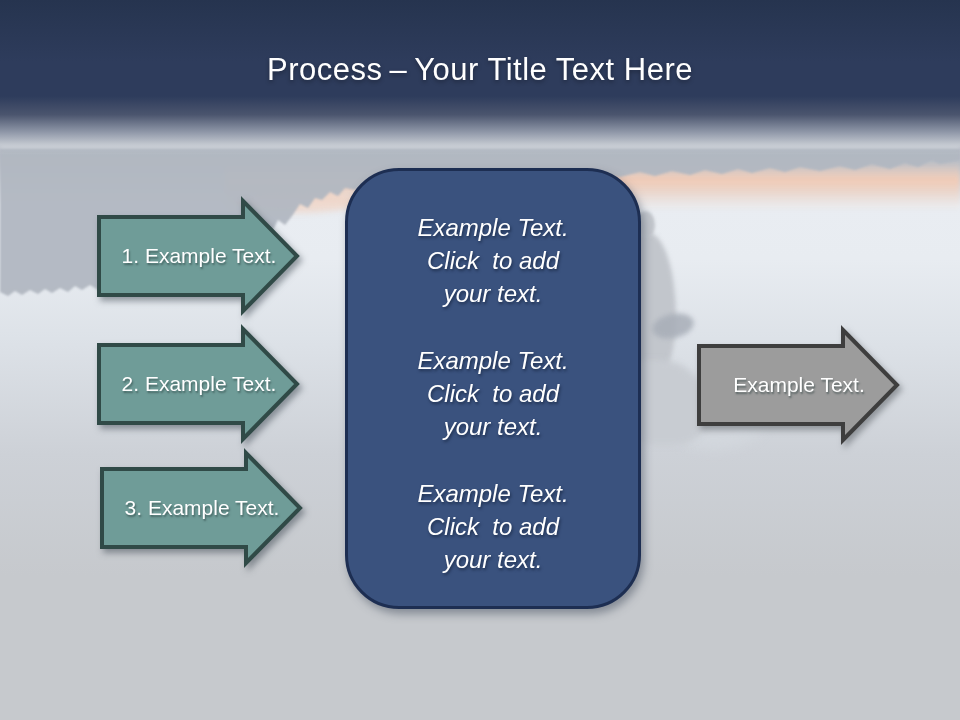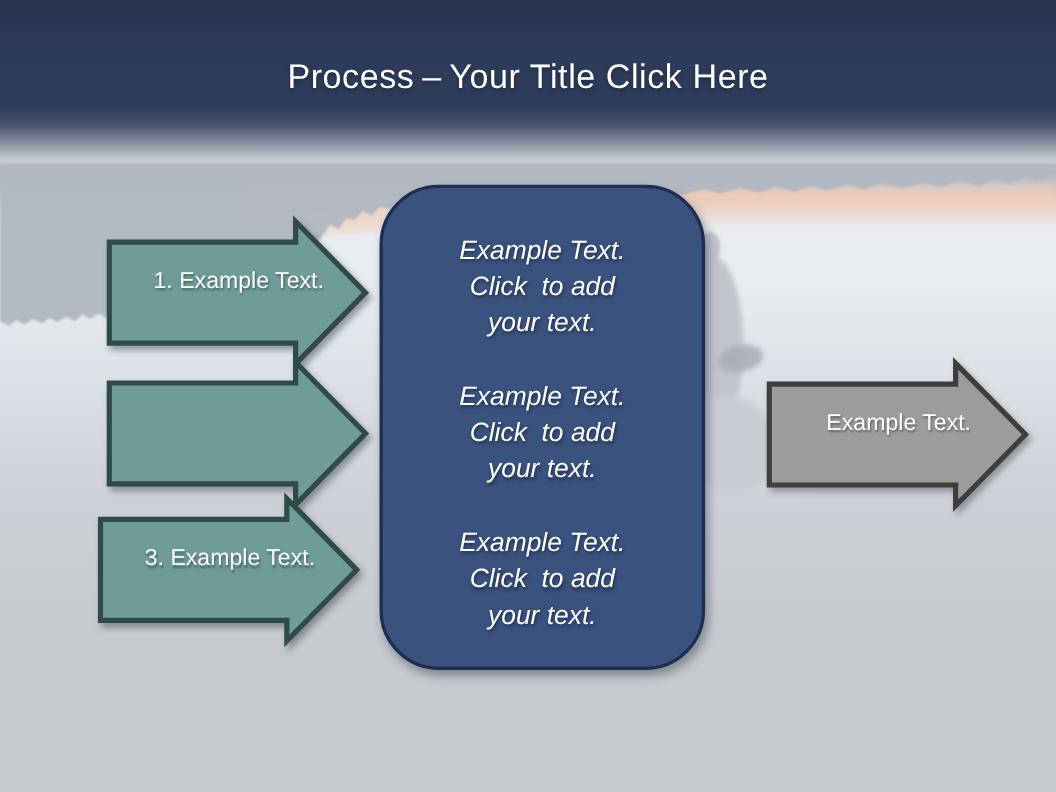--- a/index.html
+++ b/index.html
@@ -54,25 +54,25 @@
   }
   .title {
     margin:0; padding-top:52px; text-align:center;
     font-size:31px; font-weight:400; color:var(--title_text,#FFFFFF);
     text-shadow:0 2px 4px rgba(0,0,0,0.35); letter-spacing:0.5px;
   }
   .title-bold { font-weight:400; }
   .title-sep { margin:0 7px; }
 
   
-  .arrow { position:absolute; width:204px; height:114px; z-index:10;padding-left:36px; }
+  .arrow { position:absolute; width:204px; height:114px; z-index:10; }
   .arrow svg { position:absolute; inset:0; overflow:visible; }
   .arrow-1 { left:97px; top:199px; }
   .arrow-2 { left:97px; top:327px; }
-  .arrow-3 { left:89px; top:451px; }
+  .arrow-3 { left:100px; top:451px; }
   .arrow-right { left:697px; top:328px; }
   .arrow-teal svg { filter:drop-shadow(3px 4px 3px rgba(60,70,80,0.5)); }
   .arrow-gray svg { filter:drop-shadow(3px 4px 3px rgba(90,95,100,0.55)); }
   .poly-teal { fill:var(--teal_fill,#6F9C98); stroke:var(--teal_border,#304A47);
     stroke-width:4; stroke-miterlimit:10; }
   .poly-gray { fill:var(--gray_fill,#9C9C9C); stroke:var(--gray_border,#3E3E3E);
     stroke-width:4; stroke-miterlimit:10; }
   .arrow-label {
     position:absolute; left:0; top:16px; width:100%; height:82px;
     display:flex; align-items:center; justify-content:center;
@@ -120,34 +120,35 @@
     <div class="silhouette-reflection"></div>
     <div class="silhouette-body"></div>
     <div class="silhouette-head"></div>
     <div class="silhouette-legs"></div>
     <div class="silhouette-hand"></div>
     <div class="horizon-glow"></div>
     <div class="horizon-shade"></div>
   </div>
 
   <div class="header">
-    <h1 class="title"><span class="title-bold">Process</span><span class="title-sep">–</span><span class="title-rest">Your Title Click Here</span></h1>
+    <h1 class="title"><span class="title-bold">Process</span><span class="title-sep">–</span><span class="title-rest">Your Title Text Here</span></h1>
   </div>
 
   <div class="arrow arrow-teal arrow-1">
     <svg viewBox="0 0 204 114">
       <polygon class="poly-teal" points="2,18 146,18 146,2 200,57 146,112 146,96 2,96"></polygon>
     </svg>
     <span class="arrow-label">1. Example Text.</span>
   </div>
 
   <div class="arrow arrow-teal arrow-2">
     <svg viewBox="0 0 204 114">
       <polygon class="poly-teal" points="2,18 146,18 146,2 200,57 146,112 146,96 2,96"></polygon>
     </svg>
+    <span class="arrow-label">2. Example Text.</span>
   </div>
 
   <div class="arrow arrow-teal arrow-3">
     <svg viewBox="0 0 204 114">
       <polygon class="poly-teal" points="2,18 146,18 146,2 200,57 146,112 146,96 2,96"></polygon>
     </svg>
     <span class="arrow-label">3. Example Text.</span>
   </div>
 
   <div class="center-box">

